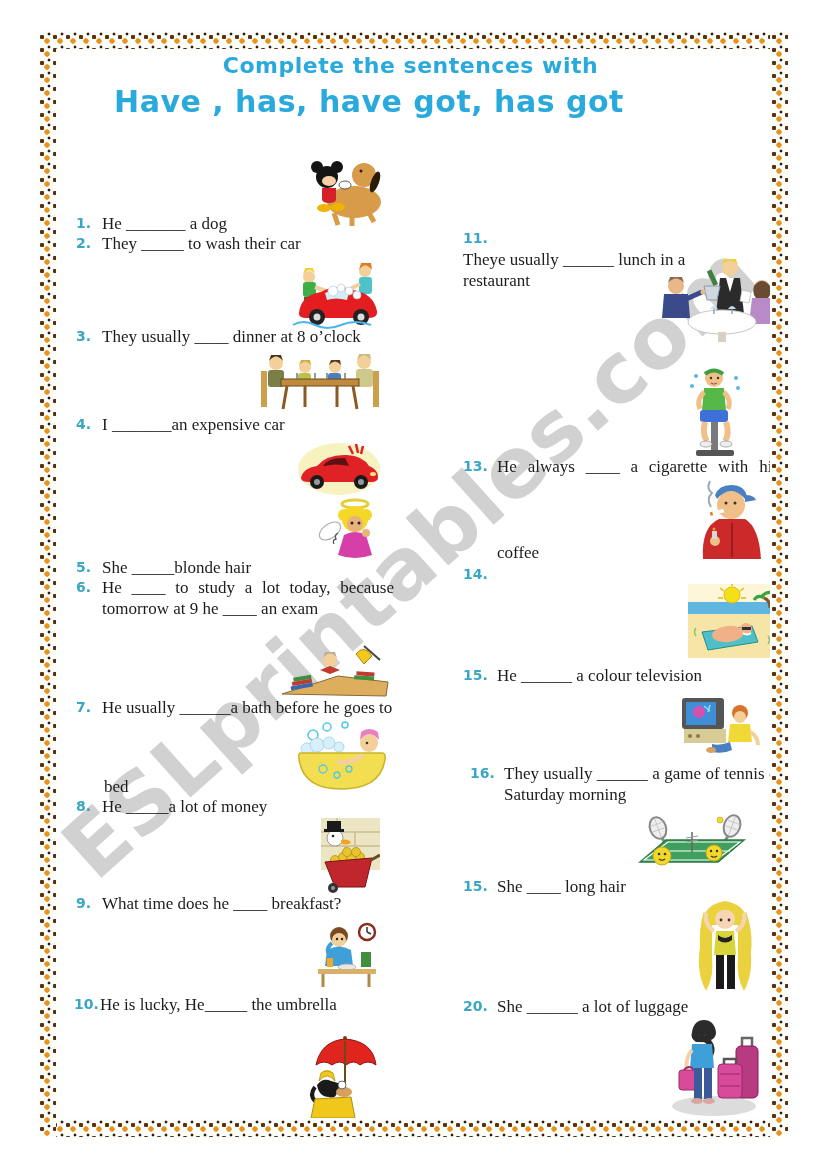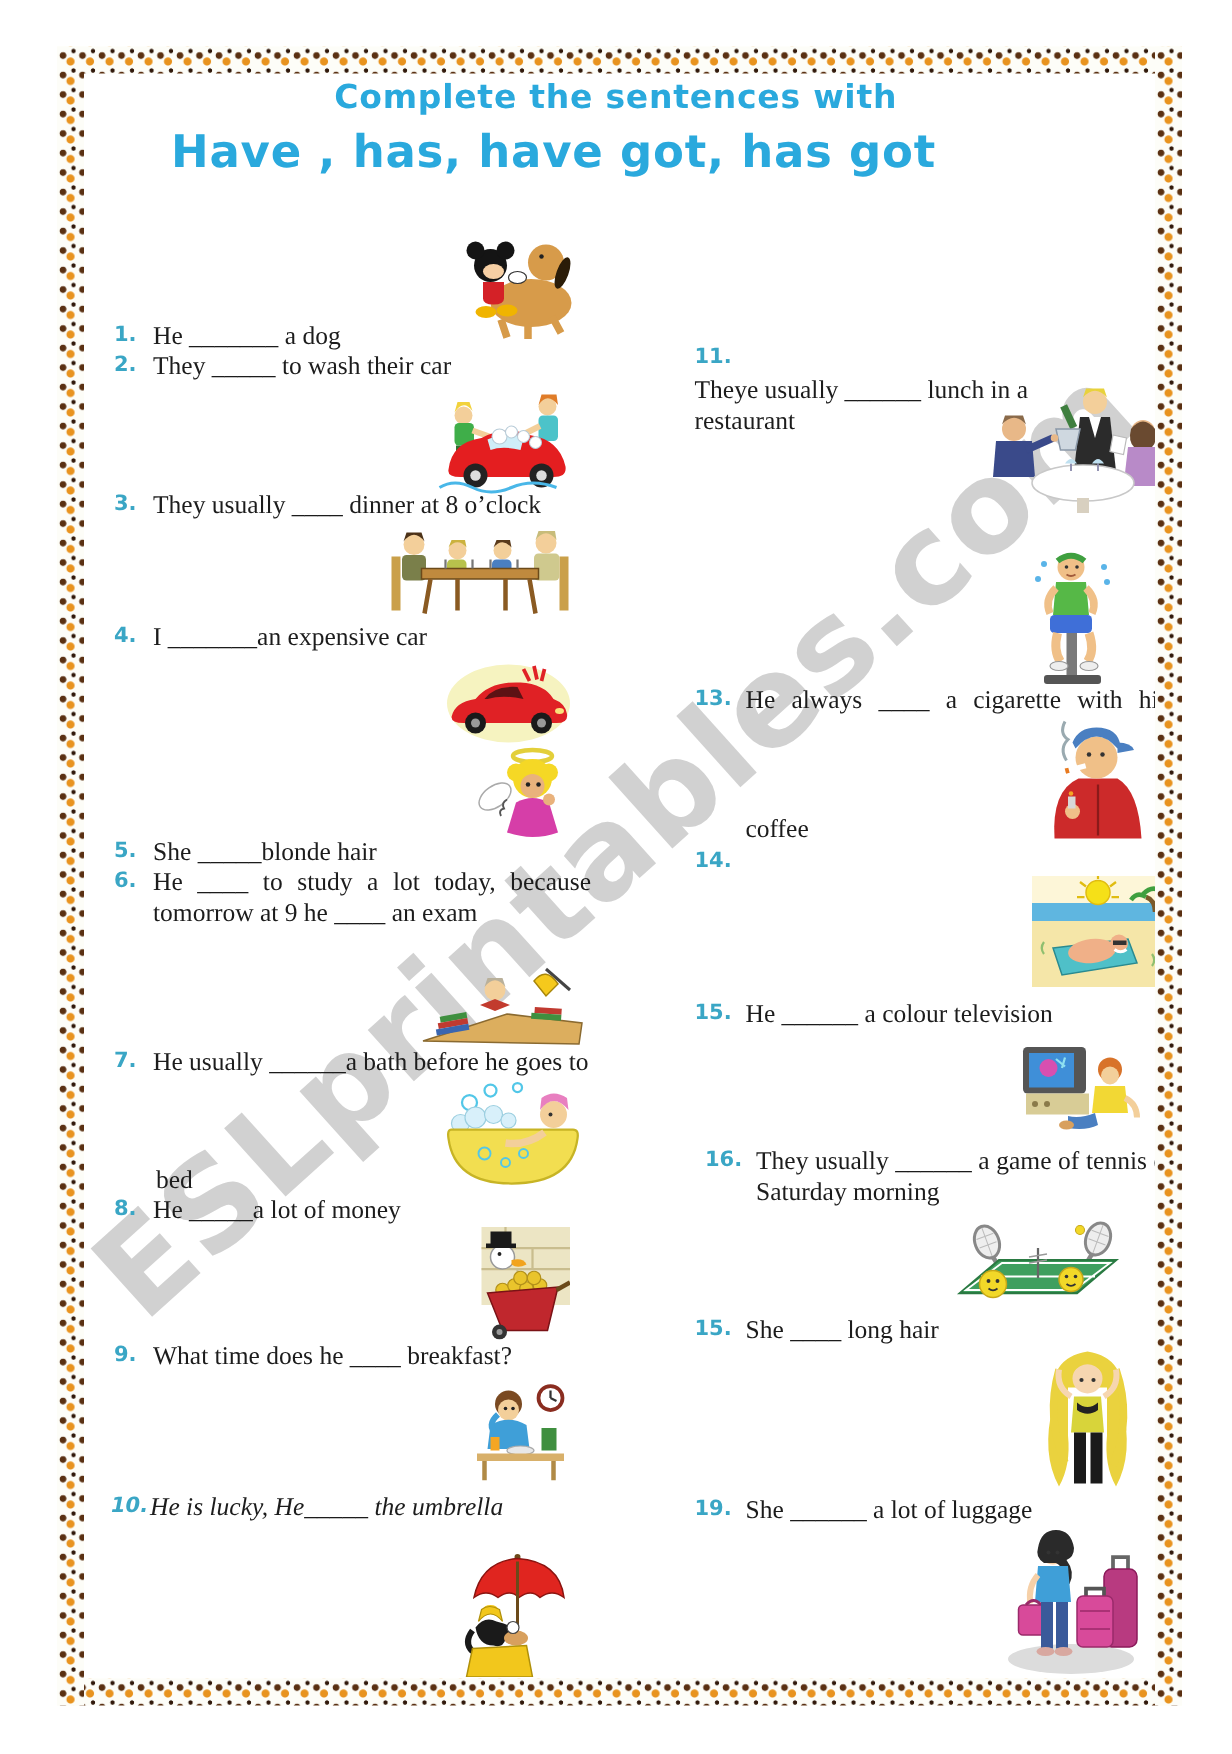--- a/index.html
+++ b/index.html
@@ -89,21 +89,21 @@
   </div>
   <div class="cont" style="left:104px;top:776px;">bed</div>
   <div class="item lcol" style="left:76px;top:796px;">
     <span class="num">8.</span>
     <span class="txt">He _____a lot of money</span>
   </div>
   <div class="item lcol" style="left:76px;top:893px;">
     <span class="num">9.</span>
     <span class="txt">What time does he ____ breakfast?</span>
   </div>
-  <div class="item lcol" style="left:74px;top:994px;font-style:italic;">
+  <div class="item lcol" style="left:74px;top:994px;">
     <span class="num">10.</span>
     <span class="txt">He is lucky, He_____ the umbrella</span>
   </div>
 
   <div class="item rcol" style="left:463px;top:228px;flex-direction:column;">
     <span class="num">11.</span>
     <span class="txt">Theye usually ______ lunch in a restaurant</span>
   </div>
   <div class="item rcol" style="left:463px;top:456px;">
     <span class="num">13.</span>
@@ -122,21 +122,21 @@
     <span class="txt">
       <div class="jl">They usually ______ a game of tennis on</div>
       <div>Saturday morning</div>
     </span>
   </div>
   <div class="item rcol" style="left:463px;top:876px;">
     <span class="num">15.</span>
     <span class="txt">She ____ long hair</span>
   </div>
   <div class="item rcol" style="left:463px;top:996px;">
-    <span class="num">19.</span>
+    <span class="num">20.</span>
     <span class="txt">She ______ a lot of luggage</span>
   </div>
 
   <div class="img" style="left:300px;top:155px;width:85px;height:72px;">
     <svg viewBox="0 0 85 72">
       <ellipse cx="54" cy="47" rx="27" ry="16" fill="#d79b4a"></ellipse>
       <path d="M34 58 L38 70 M52 60 L52 71 M68 56 L74 67" stroke="#d79b4a" stroke-width="5"></path>
       <circle cx="64" cy="20" r="12" fill="#d79b4a"></circle>
       <ellipse cx="75" cy="27" rx="4" ry="11" fill="#2b1c08" transform="rotate(20 75 27)"></ellipse>
       <circle cx="61" cy="16" r="1.5" fill="#222"></circle>

